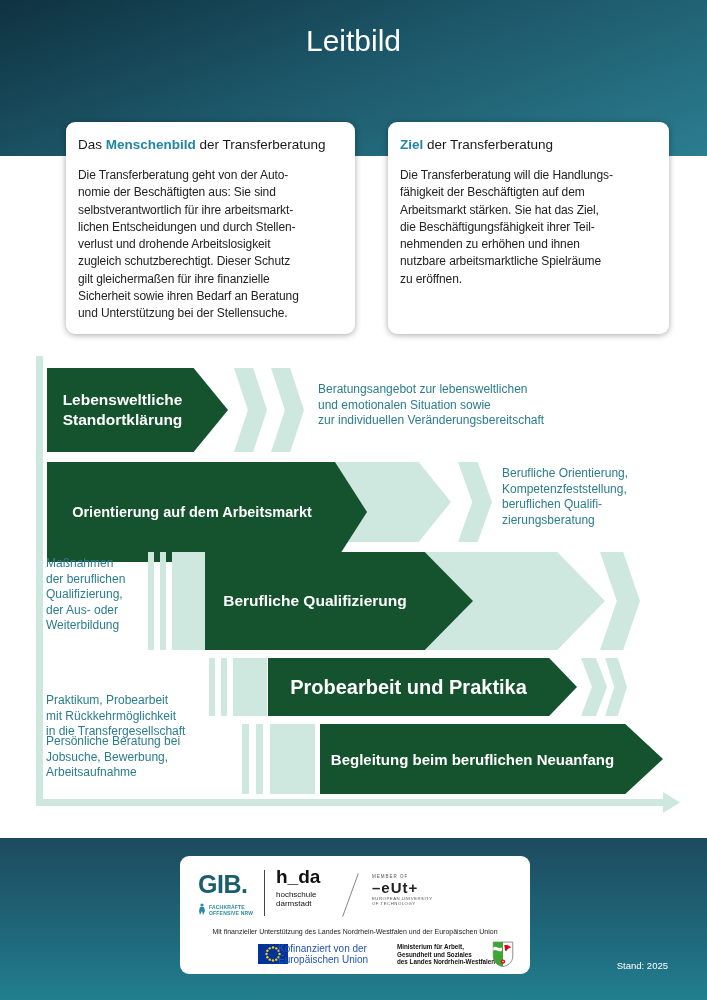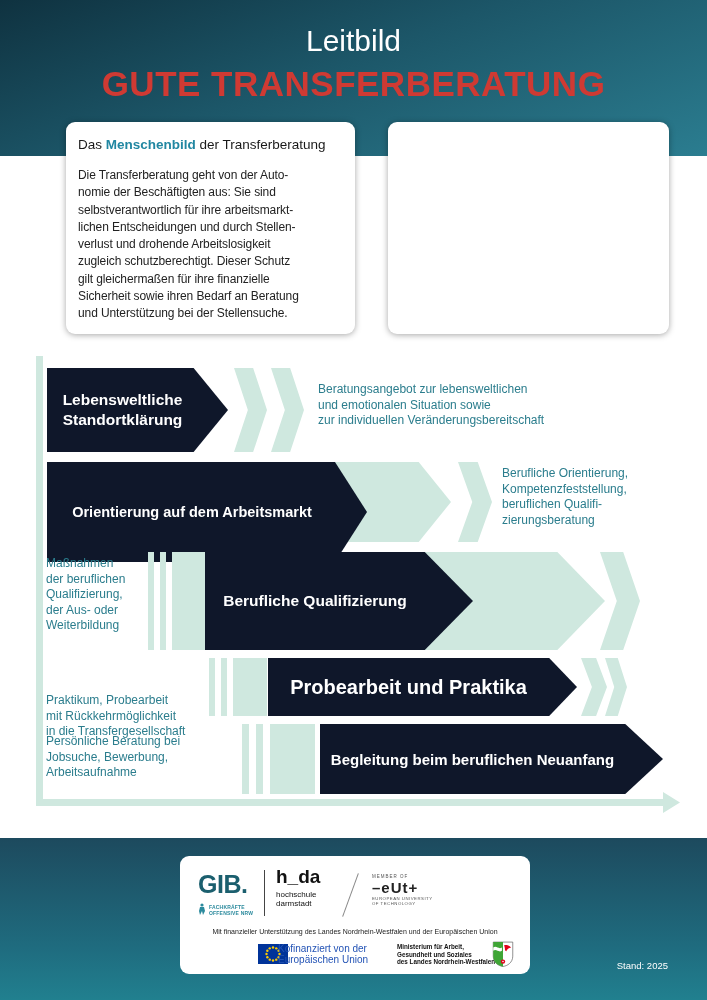--- a/index.html
+++ b/index.html
@@ -23,21 +23,21 @@
     padding:15px 12px; box-sizing:border-box;
   }
   .card1 { left:38px; top:122px; width:289px; height:212px;margin-left:28px; }
   .card2 { left:388px; top:122px; width:281px; height:212px; }
   .card-title { font-size:13.5px; color:#1a1a1a; }
   .card-title .hl { color:#2187a2; font-weight:bold; }
   .card-body { margin-top:15px; font-size:12px; line-height:17.3px; color:#222222; white-space:pre-line; letter-spacing:-0.1px; }
   
   .shape { position:absolute; }
   .mint { background:#cfe8df; }
-  .teal { background:#0f172a; }
+  .teal { background:#14532d; }
   .step-label {
     display:flex; align-items:center; justify-content:center; height:100%;
     color:#ffffff; font-weight:bold; text-align:center; white-space:pre-line;
   }
   .ann {
     position:absolute; color:#2b7d8d; font-size:12px; line-height:15.5px;
     white-space:pre-line;
   }
   .chev { position:absolute; background:#cfe8df;
     clip-path:polygon(0 0, 58% 0, 100% 50%, 58% 100%, 0 100%, 42% 50%); }
@@ -68,37 +68,44 @@
   .nrw-shield-inbox { position:absolute; left:312px; top:85px; }
   .stand { position:absolute; right:39px; top:122px; color:#ffffff; font-size:9.5px; }
 </style>
 </head>
 <body>
 
 <div class="page">
 
   <div class="header">
     <div class="h-title">Leitbild</div>
-    <div class="h-subtitle">GUTE TRANSFERBERATUNG</div>
   </div>
 
   <div class="card card1">
     <div class="card-title"><span>Das </span><span class="hl">Menschenbild</span><span> der Transferberatung</span></div>
     <div class="card-body">Die Transferberatung geht von der Auto-
 nomie der Beschäftigten aus: Sie sind
 selbstverantwortlich für ihre arbeitsmarkt-
 lichen Entscheidungen und durch Stellen-
 verlust und drohende Arbeitslosigkeit
 zugleich schutzberechtigt. Dieser Schutz
 gilt gleichermaßen für ihre finanzielle
 Sicherheit sowie ihren Bedarf an Beratung
 und Unterstützung bei der Stellensuche.</div>
   </div>
 
   <div class="card card2">
+    <div class="card-title"><span></span><span class="hl">Ziel</span><span> der Transferberatung</span></div>
+    <div class="card-body">Die Transferberatung will die Handlungs-
+fähigkeit der Beschäftigten auf dem
+Arbeitsmarkt stärken. Sie hat das Ziel,
+die Beschäftigungsfähigkeit ihrer Teil-
+nehmenden zu erhöhen und ihnen
+nutzbare arbeitsmarktliche Spielräume
+zu eröffnen.</div>
   </div>
 
   <div>
 
     <div class="shape mint" style="left:36px; top:356px; width:7px; height:450px;"></div>
     <div class="shape mint" style="left:36px; top:799px; width:628px; height:7px;"></div>
     <div class="shape mint" style="left:663px; top:792px; width:17px; height:21px; clip-path:polygon(0 0,100% 50%,0 100%);"></div>
 
     <div class="shape teal" style="left:47px; top:368px; width:181px; height:84px; clip-path:polygon(0 0,81% 0,100% 50%,81% 100%,0 100%);">
       <div class="step-label" style="font-size:15.5px; line-height:20px; padding-right:30px;">Lebensweltliche

